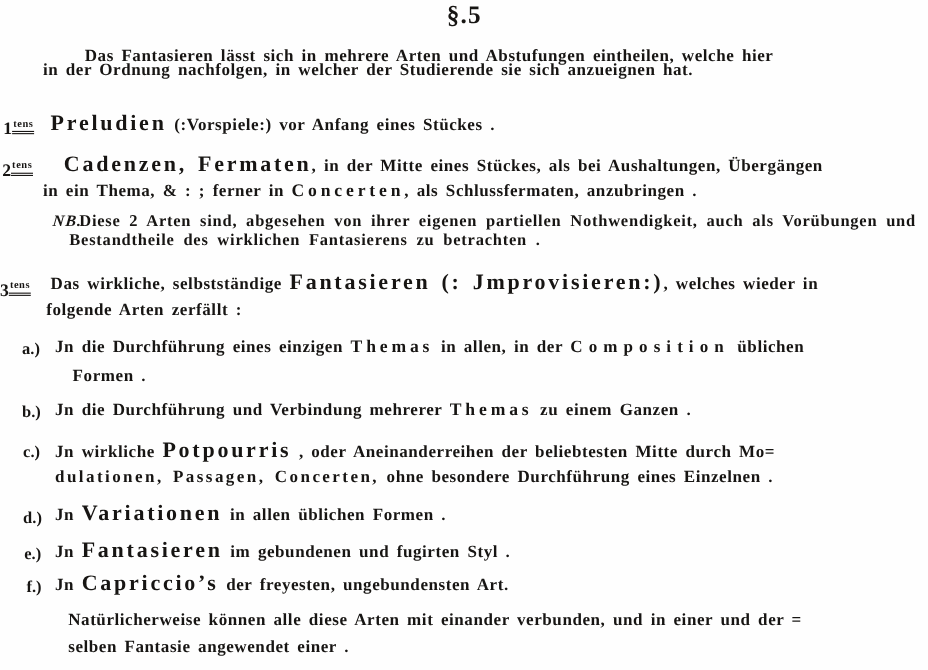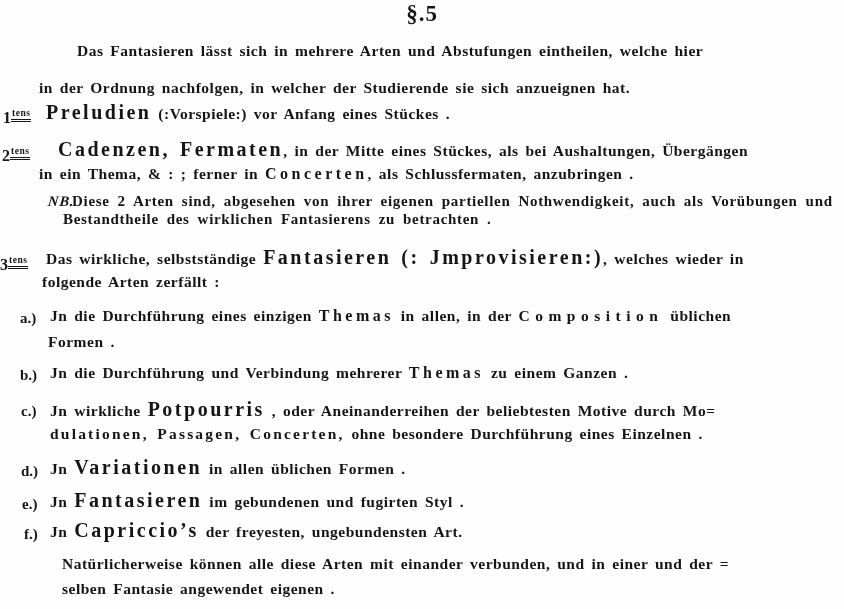--- a/index.html
+++ b/index.html
@@ -39,21 +39,21 @@
 </style>
 </head>
 <body>
 
 <div class="page" style="background: rgb(254, 254, 254); color: rgb(23, 21, 19);">
 
   <h1 class="title">§.5</h1>
 
   <div>
     <div class="row" style="top:39px;left:77px">Das Fantasieren lässt sich in mehrere Arten und Abstufungen eintheilen, welche hier</div>
-    <div class="row" style="top:76px;left:39px">in der Ordnung nachfolgen, in welcher der Studierende sie sich anzueignen hat.</div>
+    <div class="row" style="top:52px;left:39px">in der Ordnung nachfolgen, in welcher der Studierende sie sich anzueignen hat.</div>
   </div>
 
   <div>
     <span class="marker" style="top:103px;left:3px"><span>1</span><span class="ord">tens</span></span>
     <div class="row" style="top:100px;left:46px"><span class="t-big">Preludien</span><span> (:Vorspiele:) vor Anfang eines Stückes .</span></div>
   </div>
 
   <div>
     <span class="marker" style="top:141px;left:2px"><span>2</span><span class="ord">tens</span></span>
     <div class="row" style="top:137px;left:58px"><span class="t-big">Cadenzen, Fermaten</span><span>, in der Mitte eines Stückes, als bei Aushaltungen, Übergängen</span></div>
@@ -68,47 +68,47 @@
 
   <div>
     <span class="marker" style="top:250px;left:0px"><span>3</span><span class="ord">tens</span></span>
     <div class="row" style="top:245px;left:46px"><span>Das wirkliche, selbstständige </span><span class="t-big">Fantasieren (: Jmprovisieren:)</span><span>, welches wieder in</span></div>
     <div class="row" style="top:270px;left:42px">folgende Arten zerfällt :</div>
   </div>
 
   <div>
     <span class="lmark" style="top:308px;left:20px">a.)</span>
     <div class="row" style="top:304px;left:50px"><span>Jn die Durchführung eines einzigen </span><span class="t-spread">Themas</span><span> in allen, in der </span><span class="t-wide">Composition</span><span> üblichen</span></div>
-    <div class="row" style="top:330px;left:48px">Formen .</div>
+    <div class="row" style="top:330px;left:66px">Formen .</div>
   </div>
 
   <div>
     <span class="lmark" style="top:365px;left:20px">b.)</span>
     <div class="row" style="top:361px;left:50px"><span>Jn die Durchführung und Verbindung mehrerer </span><span class="t-spread">Themas</span><span> zu einem Ganzen .</span></div>
   </div>
 
   <div>
     <span class="lmark" style="top:401px;left:21px">c.)</span>
-    <div class="row" style="top:397px;left:50px"><span>Jn wirkliche </span><span class="t-big">Potpourris</span><span> , oder Aneinanderreihen der beliebtesten Motive durch Mo=</span></div>
+    <div class="row" style="top:397px;left:50px"><span>Jn wirkliche </span><span class="t-big">Potpourris</span><span> , oder Aneinanderreihen der beliebtesten Mitte durch Mo=</span></div>
     <div class="row" style="top:422px;left:50px"><span class="t-spread2">dulationen, Passagen, Concerten,</span><span> ohne besondere Durchführung eines Einzelnen .</span></div>
   </div>
 
   <div>
     <span class="lmark" style="top:461px;left:21px">d.)</span>
     <div class="row" style="top:455px;left:50px"><span>Jn </span><span class="t-big">Variationen</span><span> in allen üblichen Formen .</span></div>
   </div>
 
   <div>
     <span class="lmark" style="top:494px;left:22px">e.)</span>
     <div class="row" style="top:488px;left:50px"><span>Jn </span><span class="t-big">Fantasieren</span><span> im gebundenen und fugirten Styl .</span></div>
   </div>
 
   <div>
     <span class="lmark" style="top:524px;left:24px">f.)</span>
     <div class="row" style="top:518px;left:50px"><span>Jn </span><span class="t-big">Capriccio’s</span><span> der freyesten, ungebundensten Art.</span></div>
   </div>
 
   <div>
     <div class="row" style="top:552px;left:62px">Natürlicherweise können alle diese Arten mit einander verbunden, und in einer und der =</div>
-    <div class="row" style="top:577px;left:62px">selben Fantasie angewendet eigenen .</div>
+    <div class="row" style="top:577px;left:62px">selben Fantasie angewendet einer .</div>
   </div>
 
 </div>
 
 </body></html>

